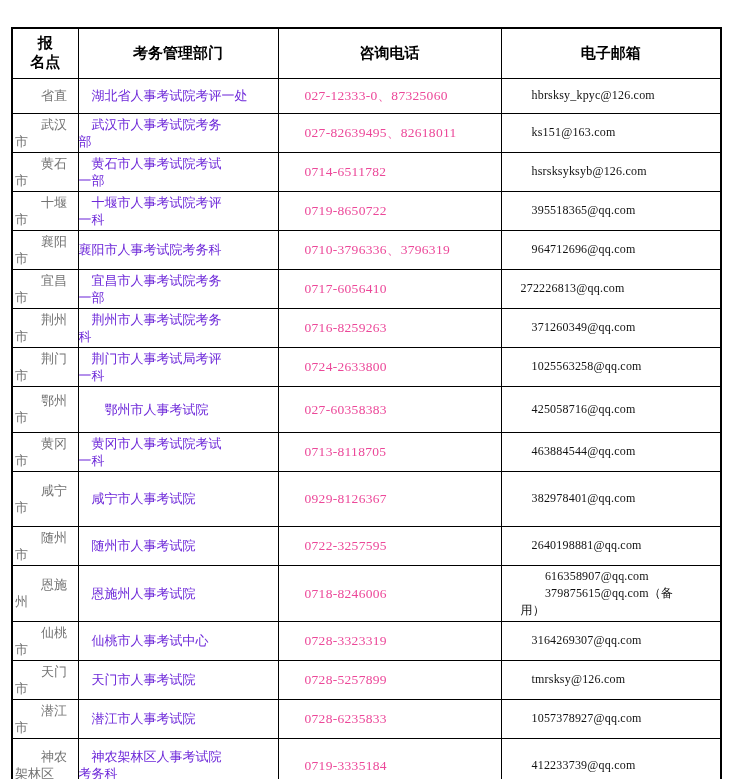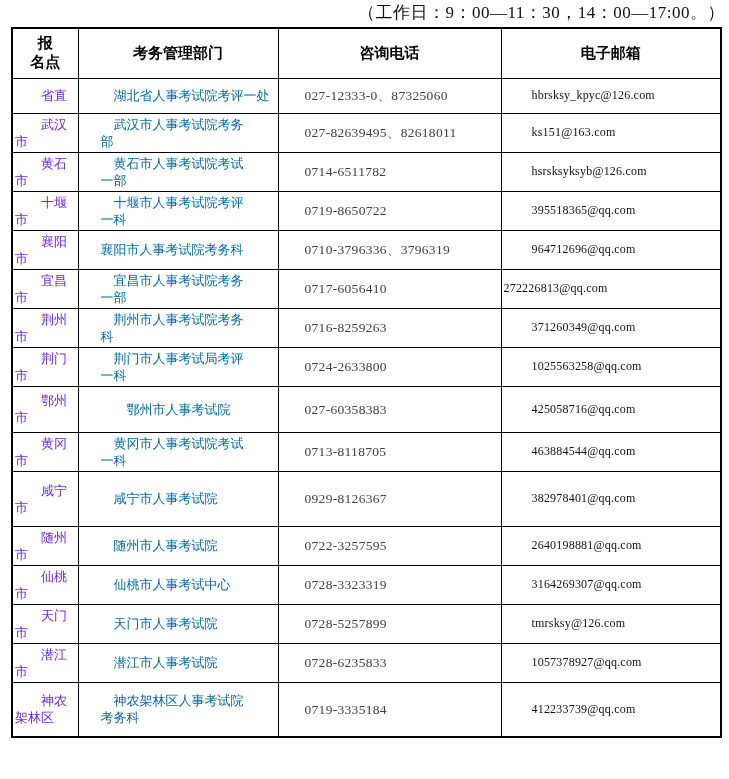--- a/index.html
+++ b/index.html
@@ -47,51 +47,50 @@
     padding:2px;
   }
   td{
     font-size:13px;
     line-height:17px;
     padding:2px;
   }
   td.region{
     text-align:left;
     padding-left:2px;
+    color:#737373;
+  }
+  td.dept{
+    text-align:left;
+    padding-left:0;
     color:#6d28d9;
-  }
-  td.dept{
-    text-align:left;
-    padding-left:22px;
-    color:#0369a1;
   }
   td.phone{
     text-align:left;
     padding-left:26px;
     font-size:13.5px;
-    color:#404040;
+    color:#ec4899;
     letter-spacing:0.3px;
   }
   td.email{
     text-align:left;
     padding-left:30px;
     font-size:12px;
     color:#111;
     letter-spacing:0.2px;
   }
   td.email.flush{
-    padding-left:2px;
+    padding-left:19px;
     margin-top:18px;
   }
 </style>
 </head>
 <body>
 
 <div class="page">
-  <div class="caption">（工作日：9：00—11：30，14：00—17:00。）</div>
 
   <table class="contact">
     <colgroup>
       <col style="width:66px">
       <col style="width:200px">
       <col style="width:223px">
       <col style="width:220px">
     </colgroup>
     <thead>
       <tr style="height:50px">
@@ -186,20 +185,29 @@
         <td class="phone">0929-8126367</td>
         <td class="email">382978401@qq.com</td>
       </tr>
       <tr style="height:34px">
         <td class="region">　　随州
 市</td>
         <td class="dept">　随州市人事考试院</td>
         <td class="phone">0722-3257595</td>
         <td class="email">2640198881@qq.com</td>
       </tr>
+      <tr style="height:56px">
+        <td class="region">　　恩施
+州</td>
+        <td class="dept">　恩施州人事考试院</td>
+        <td class="phone">0718-8246006</td>
+        <td class="email flush">　　616358907@qq.com
+　　379875615@qq.com（备
+用）</td>
+      </tr>
       <tr style="height:34px">
         <td class="region">　　仙桃
 市</td>
         <td class="dept">　仙桃市人事考试中心</td>
         <td class="phone">0728-3323319</td>
         <td class="email">3164269307@qq.com</td>
       </tr>
       <tr style="height:34px">
         <td class="region">　　天门
 市</td>

